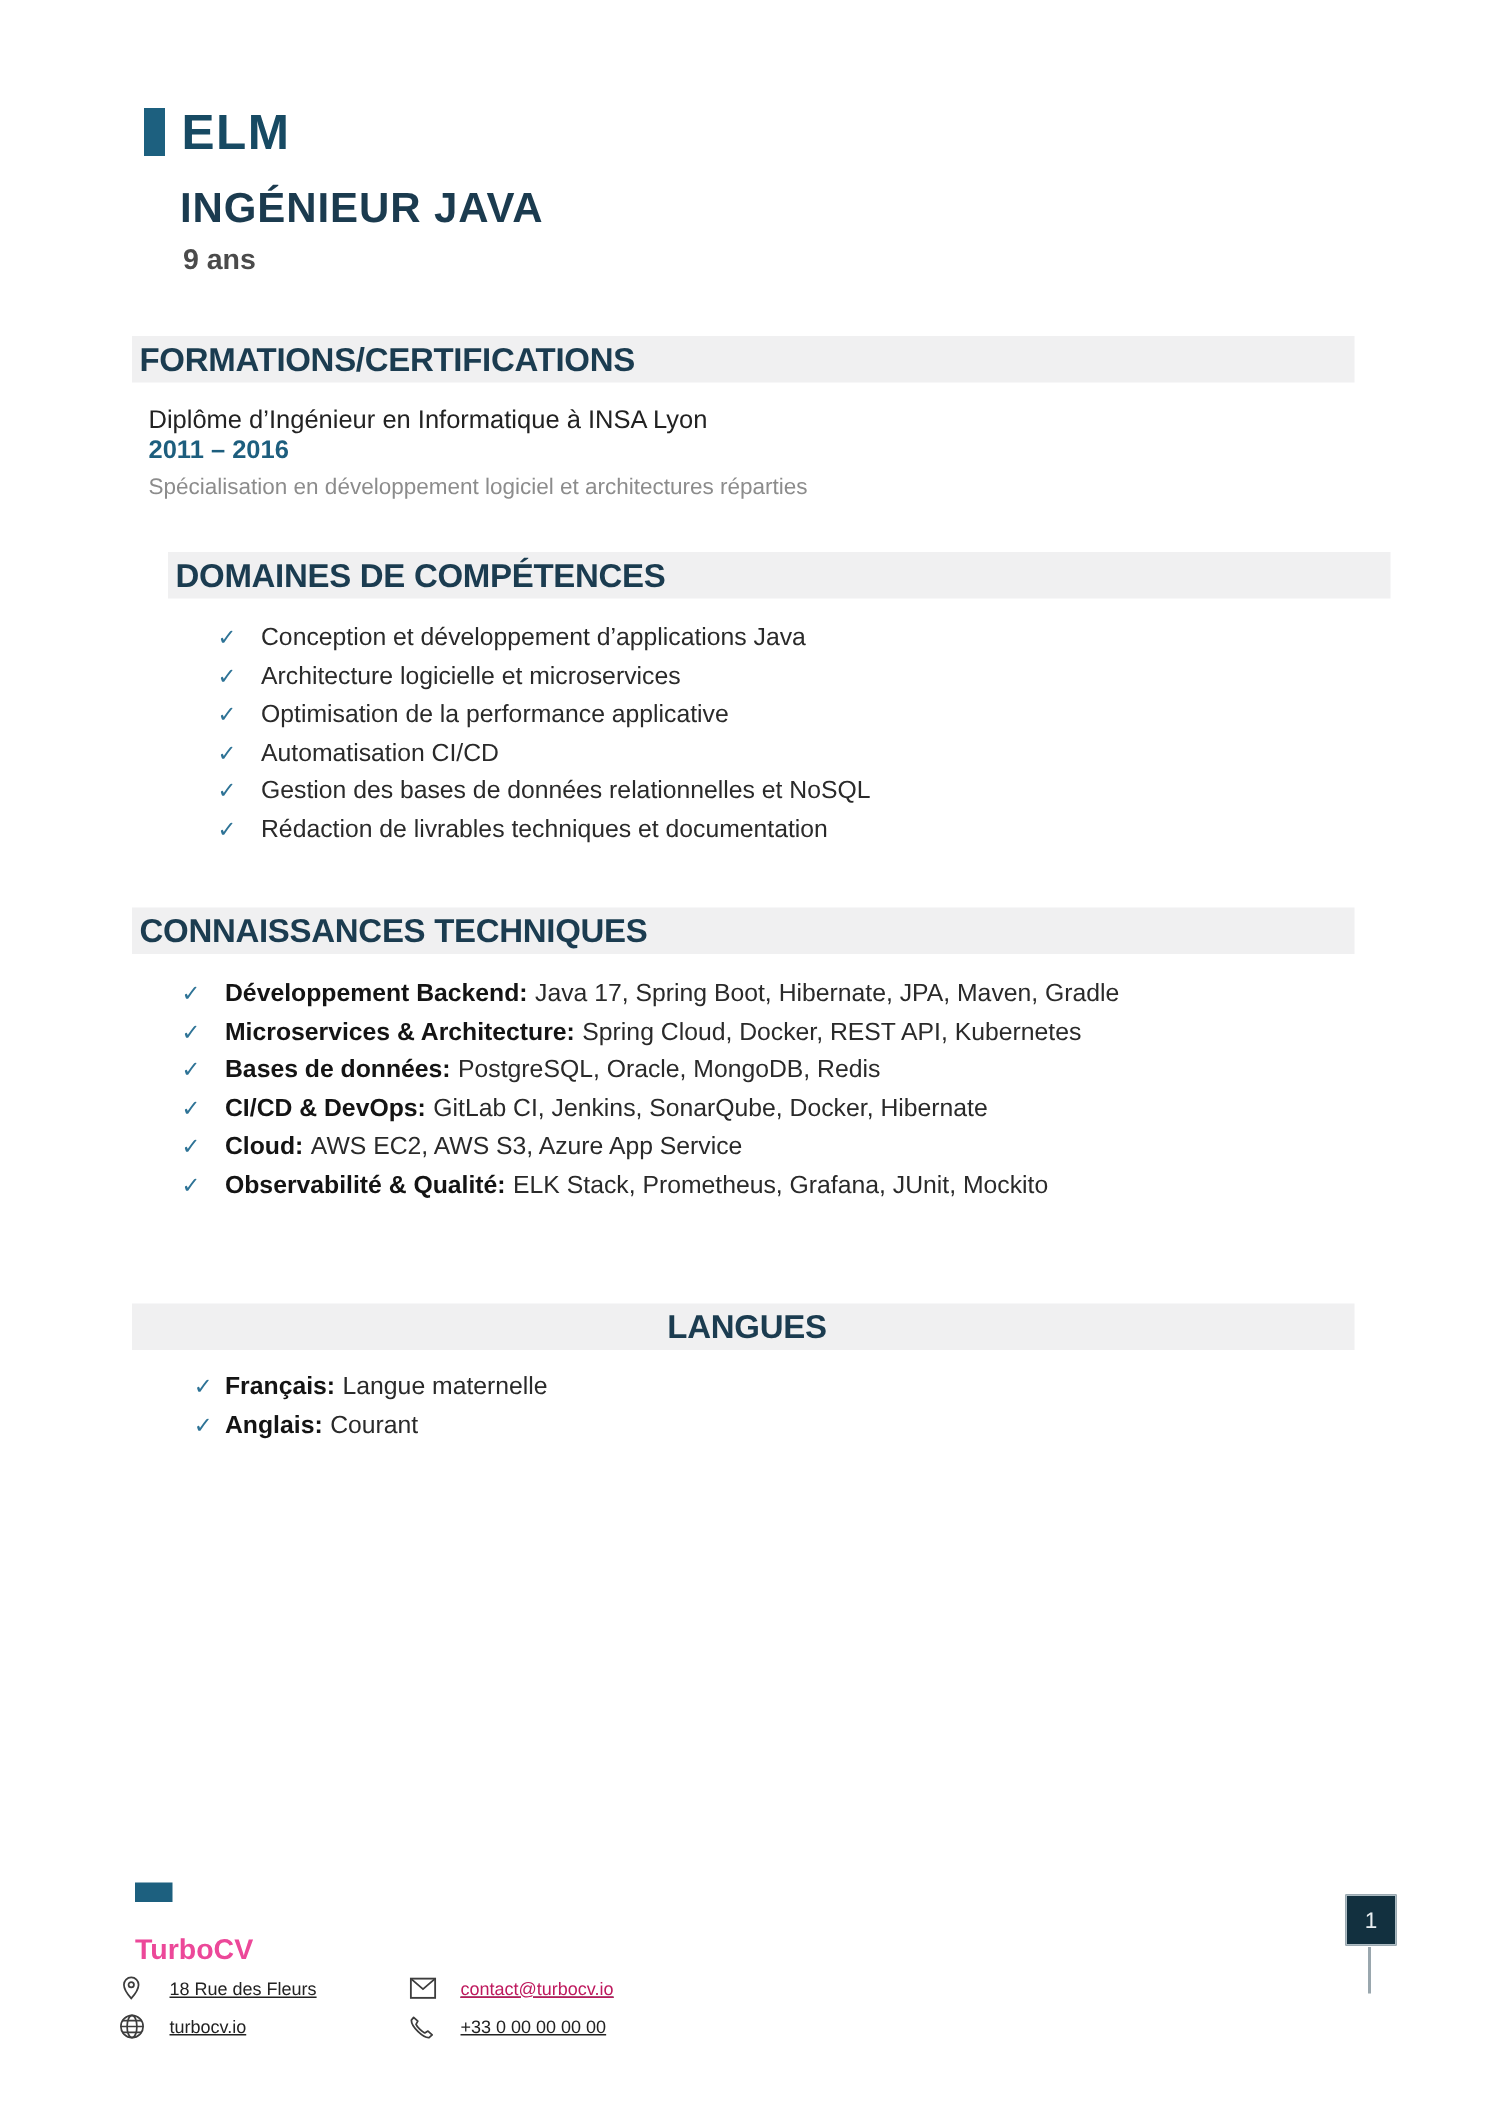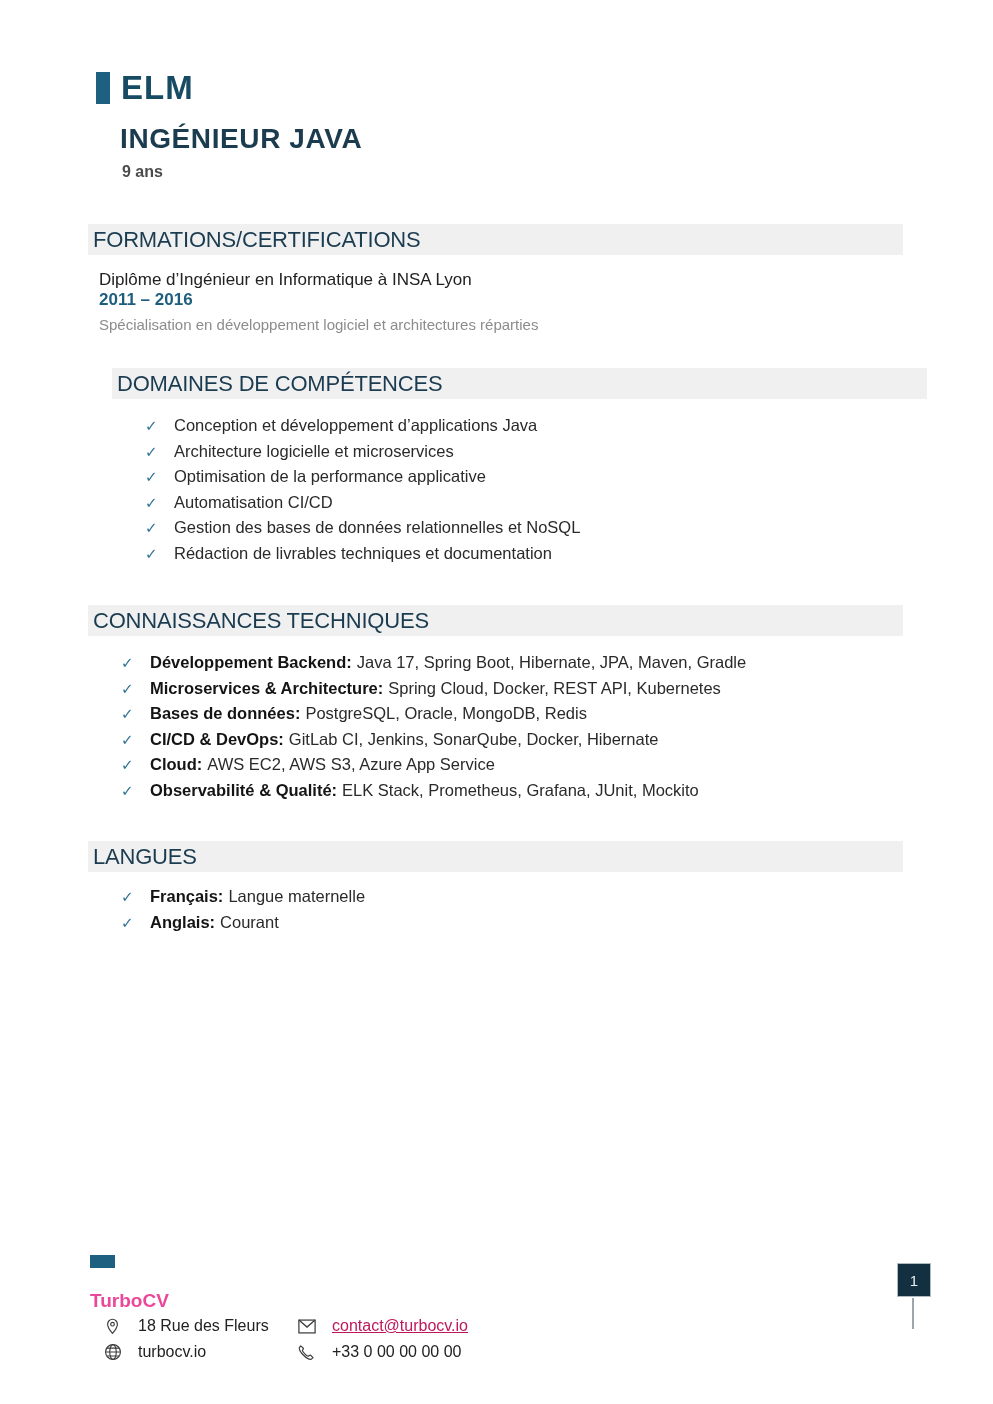--- a/index.html
+++ b/index.html
@@ -5,49 +5,49 @@
   * { margin:0; padding:0; box-sizing:border-box; }
   html,body { background:#ffffff; }
   body { font-family:"Liberation Sans","DejaVu Sans",sans-serif; }
   .page { position:relative; width:993px; height:1404px; background:#ffffff; overflow:hidden; }
 
   
   .name-row { position:absolute; left:96px; top:70px; display:flex; align-items:center; }
   .accent-bar { width:14px; height:32px; background:#1d607f; margin-right:11px; }
   .name { font-size:33px; font-weight:bold; color:#174a63; letter-spacing:1px; line-height:36px; }
   .title { position:absolute; left:120px; top:123px; font-size:28px; font-weight:bold; color:#1b3b4f; letter-spacing:0.6px; }
-  .exp { position:absolute; left:122px; top:163px; font-size:16px; font-weight:600; color:#4b4b4b; }
+  .exp { position:absolute; left:122px; top:163px; font-size:19px; font-weight:600; color:#4b4b4b; }
 
   
   .sec { position:absolute; left:88px; width:815px; }
   .sec-formations { top:224px; }
   .sec-domaines { top:368px;margin-left:24px; }
   .sec-connaissances { top:605px; }
-  .sec-langues { top:841px; }
+  .sec-langues { top:869px;text-align:center; }
   .sec-header { height:31px; line-height:31px; background:#f0f0f1; color:#1b3c50;
-                font-size:22px; font-weight:normal; letter-spacing:-0.2px; padding-left:5px; }
+                font-size:22px; font-weight:bold; letter-spacing:-0.2px; padding-left:5px; }
 
   .degree-row { margin:15px 0 0 11px; width:821px; display:flex; justify-content:space-between; align-items:baseline;flex-direction:column; }
   .degree { font-size:17px; color:#222222; }
   .period { font-size:17px; font-weight:bold; color:#1d5e7e; white-space:nowrap; }
   .degree-sub { margin:6px 0 0 11px; font-size:15px; color:#8c8c8c; }
 
   ul.bullets { list-style:none; margin-top:14px; padding-left:33px; }
   .sec-langues ul.bullets { margin-top:12px; }
   li.bullet { display:flex; align-items:baseline; line-height:24.6px; font-size:16.5px; color:#2a2a2a; }
   .check { width:29px; flex:0 0 29px; color:#2e7396; font-size:15px; }
   .blabel { font-weight:bold; color:#141414; margin-right:5px; white-space:nowrap; }
   .bvalue { color:#2a2a2a; }
 
   
   .footer-mark { position:absolute; left:90px; top:1255px; width:25px; height:13px; background:#1d607f; }
   .footer-brand { position:absolute; left:90px; top:1290px; font-size:19px; font-weight:bold; color:#ec4899; }
-  .footer-grid { position:absolute; left:104px; top:1317px; display:grid;
+  .footer-grid { position:absolute; left:79px; top:1317px; display:grid;
                  grid-template-columns:34px 160px 34px auto; row-gap:8px; align-items:center;
-                 font-size:16px; color:#222222; }
+                 font-size:12px; color:#222222;text-decoration:underline; }
   .ficon { color:#3d3d3d; display:flex; align-items:center; }
   .ficon svg { display:block; }
   a.link { color:#be185d; text-decoration:underline; cursor:pointer; }
 
   
   .badge { position:absolute; left:897px; top:1263px; width:34px; height:34px; background:#12303f;
            border:1px solid #adbcc3; color:#e9eef1; font-size:15px;
            display:flex; align-items:center; justify-content:center; }
   .badge-line { position:absolute; left:912px; top:1298px; width:2px; height:31px; background:#9aa7ae; }
 </style>

